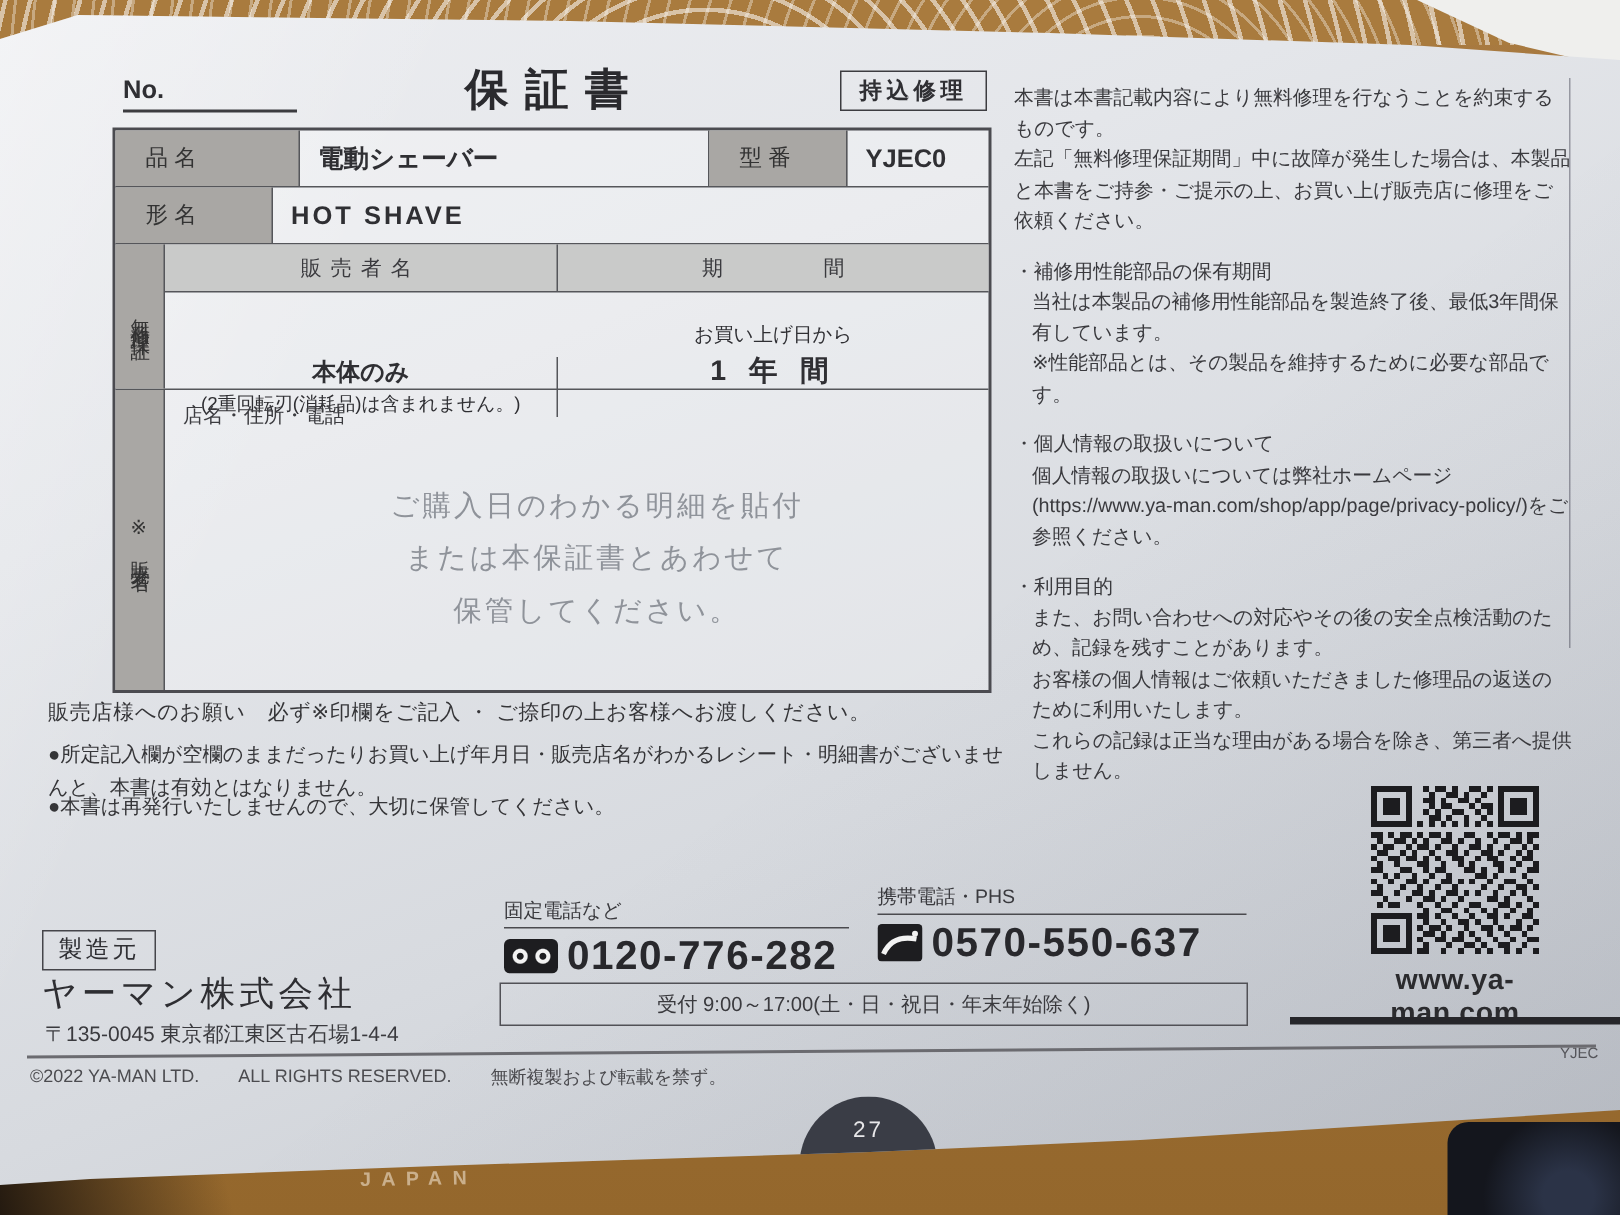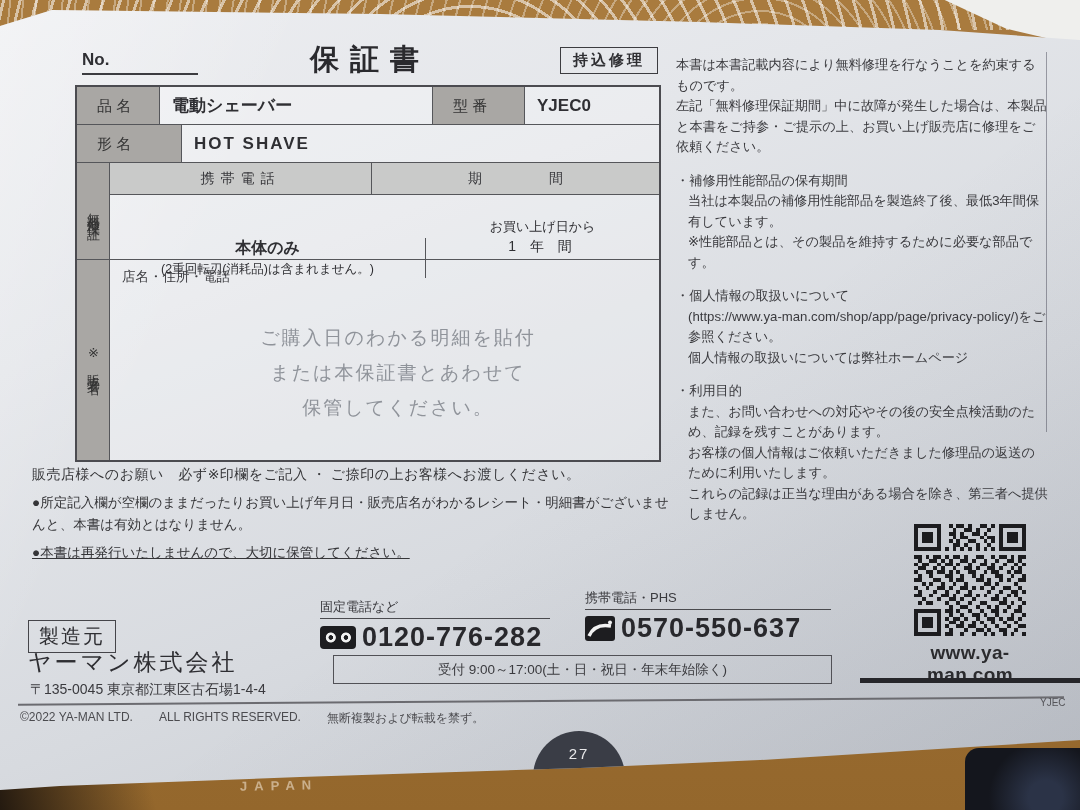--- a/index.html
+++ b/index.html
@@ -59,28 +59,28 @@
   .rc-body{padding-left:12px;}
   .rc-gap{margin-top:13px;}
   .break-url{word-break:break-all;}
   .fold-line{left:1046px;top:52px;width:1px;height:380px;background:rgba(60,60,75,.45);}
 
   .qr-block{left:895px;top:524px;width:150px;text-align:center;}
   .qr-block svg{width:112px;height:112px;}
   .site{font-size:19px;font-weight:bold;color:#2b2b2e;margin-top:2px;letter-spacing:.4px;}
   .site-bar{position:absolute;left:860px;top:678px;width:220px;height:5px;background:#26262a;}
 
-  .maker-box{left:28px;top:620px;border:1.6px solid #45454a;padding:2px 10px;font-size:20px;letter-spacing:2px;}
+  .maker-box{left:28px;top:620px;border:1.6px solid #45454a;padding:2px 10px;font-size:16px;letter-spacing:2px;}
   .maker-name{left:28px;top:647px;font-size:23px;letter-spacing:3px;color:#2e2e32;}
   .maker-addr{left:30px;top:681px;font-size:14px;color:#3a3a3e;}
 
   .tel-label{font-size:13px;color:#3a3a3e;border-bottom:1.5px solid #4a4a4e;padding-bottom:2px;}
   .tel-row{display:flex;align-items:center;gap:6px;margin-top:3px;}
   .tel-num{font-size:27px;font-weight:bold;color:#28282c;letter-spacing:1px;}
-  .landline{left:320px;top:598px;width:230px;}
+  .landline{left:336px;top:598px;width:230px;}
   .mobile{left:585px;top:589px;width:246px;}
   .free-icon{width:36px;height:23px;background:#1d1d20;border-radius:4px;
     background-image:radial-gradient(circle at 30% 50%, #1d1d20 2px, rgba(0,0,0,0) 2.6px),
                      radial-gradient(circle at 72% 50%, #1d1d20 2px, rgba(0,0,0,0) 2.6px),
                      radial-gradient(circle at 30% 50%, #f2f2f2 4.6px, rgba(0,0,0,0) 5.4px),
                      radial-gradient(circle at 72% 50%, #f2f2f2 4.6px, rgba(0,0,0,0) 5.4px);
     background-color:#1d1d20;}
   .hours-box{left:333px;top:655px;width:497px;height:27px;border:1.2px solid #515156;
     display:flex;align-items:center;justify-content:center;font-size:13.5px;color:#3a3a3e;}
 
@@ -105,21 +105,21 @@
     <div class="paper-tint"></div>
 
     <div class="content">
 
       <div class="abs no-field">No.</div>
       <div class="abs doc-title">保証書</div>
       <div class="abs badge">持込修理</div>
 
       <div class="abs card">
         <div class="row" style="height:37px;">
-          <div class="cell gray" style="width:83px;">
+          <div class="cell gray" style="width:123px;">
               <span class="lbl">品 名</span>
             </div>
           <div class="cell" style="width:273px;">
               <span class="val">電動シェーバー</span>
             </div>
           <div class="cell gray" style="width:92px;">
               <span class="lbl">型 番</span>
             </div>
           <div class="cell" style="flex:1;">
               <span class="val">YJEC0</span>
@@ -132,33 +132,33 @@
           <div class="cell" style="flex:1;">
               <span class="val" style="letter-spacing:2px;">HOT SHAVE</span>
             </div>
         </div>
         <div class="row" style="height:96px;">
           <div class="cell gray sidecol">
               <span class="vtext">無料修理保証</span>
             </div>
           <div style="flex:1;display:flex;flex-direction:column;">
             <div class="row" style="height:31px;flex:none;">
-              <div class="cell lightgray hdr" style="width:262px;">携帯電話</div>
+              <div class="cell lightgray hdr" style="width:262px;">販売者名</div>
               <div class="cell lightgray hdr2" style="flex:1;">
                   <span>期 間</span>
                 </div>
             </div>
             <div class="row" style="flex:1;border-bottom:none;">
-              <div class="cell center-stack" style="width:316px;margin-top:43px;">
+              <div class="cell center-stack" style="width:262px;margin-top:43px;">
                 <div style="font-size:16px;font-weight:600;">本体のみ</div>
                 <div style="font-size:12.5px;margin-top:2px;">(2重回転刃(消耗品)は含まれません。)</div>
               </div>
               <div class="cell center-stack" style="flex:1;text-align:right;">
                 <div style="font-size:13px;">お買い上げ日から</div>
-                <div style="font-size:14px;letter-spacing:5px;margin-top:2px;">1 年 間</div>
+                <div style="font-size:19px;letter-spacing:5px;margin-top:2px;font-weight:bold;">1 年 間</div>
               </div>
             </div>
           </div>
         </div>
         <div class="row" style="height:200px;">
           <div class="cell gray sidecol">
               <span class="vtext">※販売者名</span>
             </div>
           <div class="seller-area">
             <div class="shop-label">店名・住所・電話</div>
@@ -166,31 +166,31 @@
               <div>ご購入日のわかる明細を貼付</div>
               <div>または本保証書とあわせて</div>
               <div>保管してください。</div>
             </div>
           </div>
         </div>
       </div>
 
       <div class="abs request-note">販売店様へのお願い　必ず※印欄をご記入 ・ ご捺印の上お客様へお渡しください。</div>
       <div class="abs bullet" style="top:492px;">●所定記入欄が空欄のままだったりお買い上げ年月日・販売店名がわかるレシート・明細書がございませんと、本書は有効とはなりません。</div>
-      <div class="abs bullet" style="top:542px;text-decoration:underline;">●本書は再発行いたしませんので、大切に保管してください。</div>
+      <div class="abs bullet" style="top:527px;">●本書は再発行いたしませんので、大切に保管してください。</div>
 
       <div class="abs right-col">
         <div>本書は本書記載内容により無料修理を行なうことを約束するものです。</div>
         <div>左記「無料修理保証期間」中に故障が発生した場合は、本製品と本書をご持参・ご提示の上、お買い上げ販売店に修理をご依頼ください。</div>
         <div class="rc-gap">・補修用性能部品の保有期間</div>
         <div class="rc-body">当社は本製品の補修用性能部品を製造終了後、最低3年間保有しています。</div>
         <div class="rc-body">※性能部品とは、その製品を維持するために必要な部品です。</div>
         <div class="rc-gap">・個人情報の取扱いについて</div>
+        <div class="rc-body">個人情報の取扱いについては弊社ホームページ</div>
         <div class="rc-body break-url">(https://www.ya-man.com/shop/app/page/privacy-policy/)をご参照ください。</div>
-        <div class="rc-body">個人情報の取扱いについては弊社ホームページ</div>
         <div class="rc-gap">・利用目的</div>
         <div class="rc-body">また、お問い合わせへの対応やその後の安全点検活動のため、記録を残すことがあります。</div>
         <div class="rc-body">お客様の個人情報はご依頼いただきました修理品の返送のために利用いたします。</div>
         <div class="rc-body">これらの記録は正当な理由がある場合を除き、第三者へ提供しません。</div>
       </div>
       <div class="abs fold-line"></div>
 
       <div class="abs qr-block">
         <svg viewBox="0 0 29 29" shape-rendering="crispEdges">
           <g fill="#1c1c1f">

